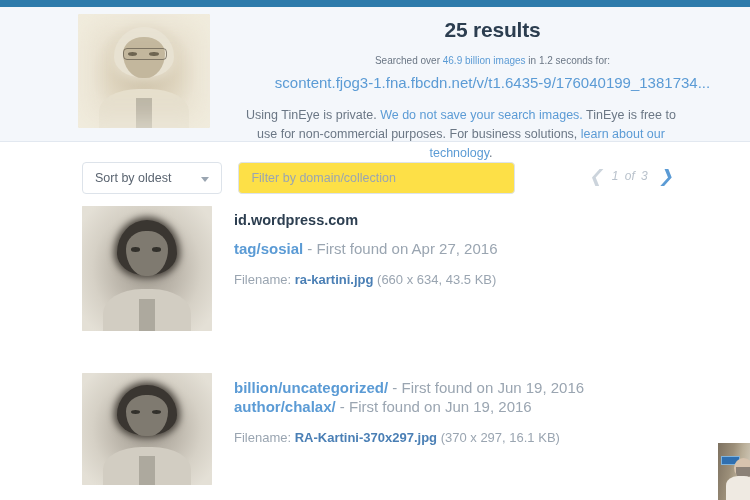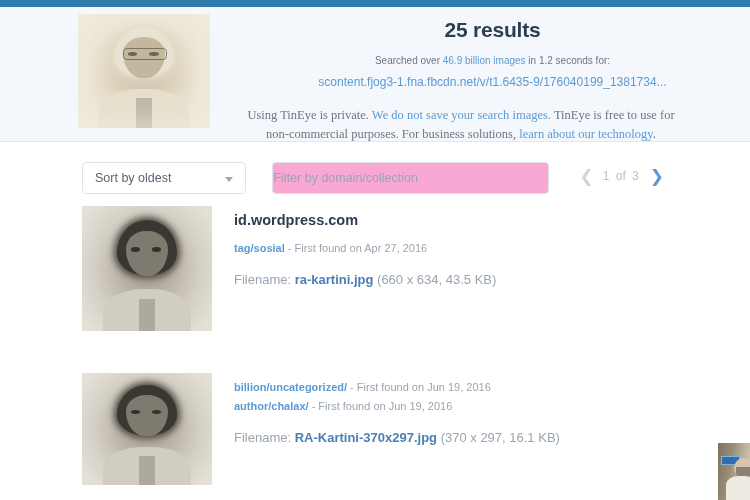--- a/index.html
+++ b/index.html
@@ -61,56 +61,55 @@
   }
 
   .searched-line {
     font-size: 10px;
     line-height: 19px;
     color: #6b7785;
     margin: 0 0 3px 0;
   }
 
   .query-url {
-    font-size: 12px;
+    font-size: 15px;
     line-height: 19px;
     color: #5b9bd5;
     display: block;
     margin-bottom: 14px;
     word-break: break-all;
     cursor: pointer;
   }
 
   .privacy {
     font-size: 12.5px;
     line-height: 19px;
     color: #6b7785;
     margin: 0;
     max-width: 452px;
-    font-family: Liberation Serif, serif;
   }
 
   a.lnk {
     color: #5b9bd5;
     text-decoration: none;
     cursor: pointer;
   }
 
   
   .controls {
     position: relative;
     padding: 20px 0 0 82px;
     height: 52px;
     box-sizing: border-box;
   }
 
   .sort-select {
     display: inline-block;
     vertical-align: top;
-    width: 164px;
+    width: 140px;
     height: 32px;
     box-sizing: border-box;
     border: 1px solid #dde3ea;
     border-radius: 4px;
     background: #fff;
     position: relative;
     cursor: pointer;
   }
   .sort-select .label {
     position: absolute;
@@ -126,43 +125,44 @@
     width: 0;
     height: 0;
     border-left: 4px solid transparent;
     border-right: 4px solid transparent;
     border-top: 5px solid #9aa5b1;
   }
 
   .filter-input {
     display: inline-block;
     vertical-align: top;
-    margin-left: 22px;
+    margin-left: 12px;
     width: 277px;
     height: 32px;
     box-sizing: border-box;
     border: 1px solid #dde3ea;
     border-radius: 4px;
-    background: #f9a8d4;
+    background: #fde047;
     font-family: "Liberation Sans", sans-serif;
     font-size: 12.5px;
     color: #5a6470;
-    padding: 0 0;
+    padding: 0 12px;
     outline: none;
   }
   .filter-input::placeholder { color: #9aa5b1; }
 
   .pager {
     position: absolute;
-    right: 86px;
+    right: 77px;
     top: 26px;
     font-size: 12px;
     color: #b9c2cc;
     user-select: none;
     white-space: nowrap;
+    font-style: italic;
   }
   .pager .chev {
     font-size: 17px;
     line-height: 17px;
     vertical-align: -2px;
     cursor: pointer;
   }
   .pager .chev.prev { color: #ccd4dc; margin-right: 6px; }
   .pager .chev.next { color: #5b9bd5; margin-left: 8px; }
   .pager .pgnum { margin: 0 3px; }
@@ -192,21 +192,21 @@
   }
 
   .domain-title {
     font-size: 14.5px;
     font-weight: bold;
     color: #2c3e50;
     margin: 0 0 12px 0;
   }
 
   .match-line {
-    font-size: 11px;
+    font-size: 15px;
     line-height: 17px;
     color: #9aa5b1;
     margin: 0 0 2px 0;
   }
   .match-line .path {
     color: #5b9bd5;
     font-weight: bold;
     cursor: pointer;
   }
   .view-all {

